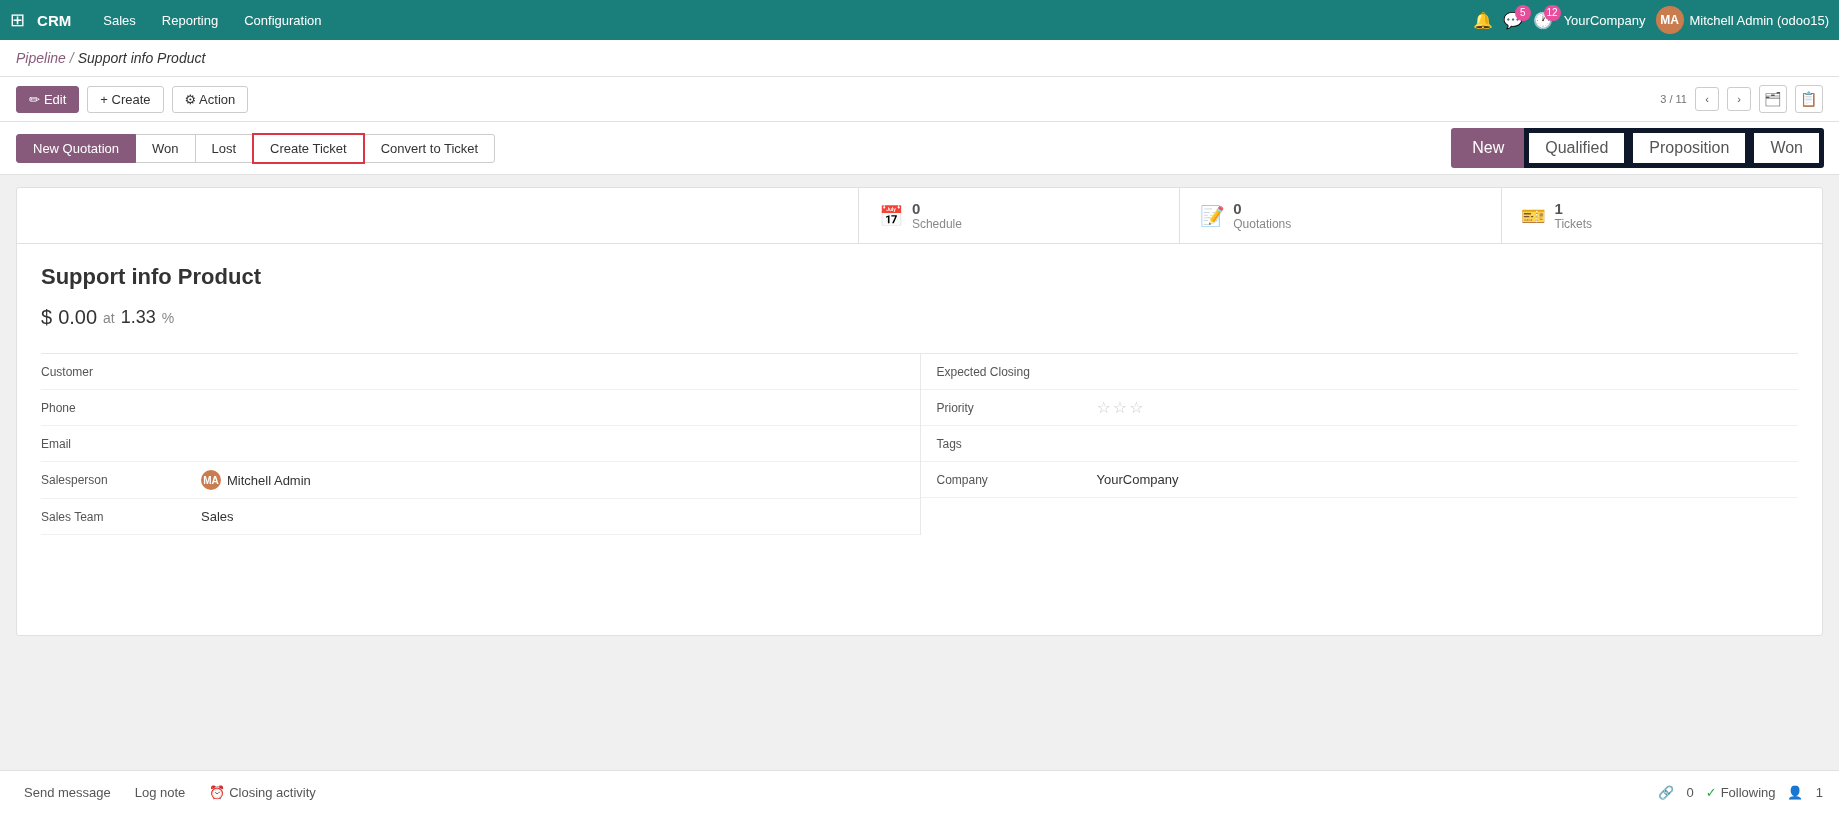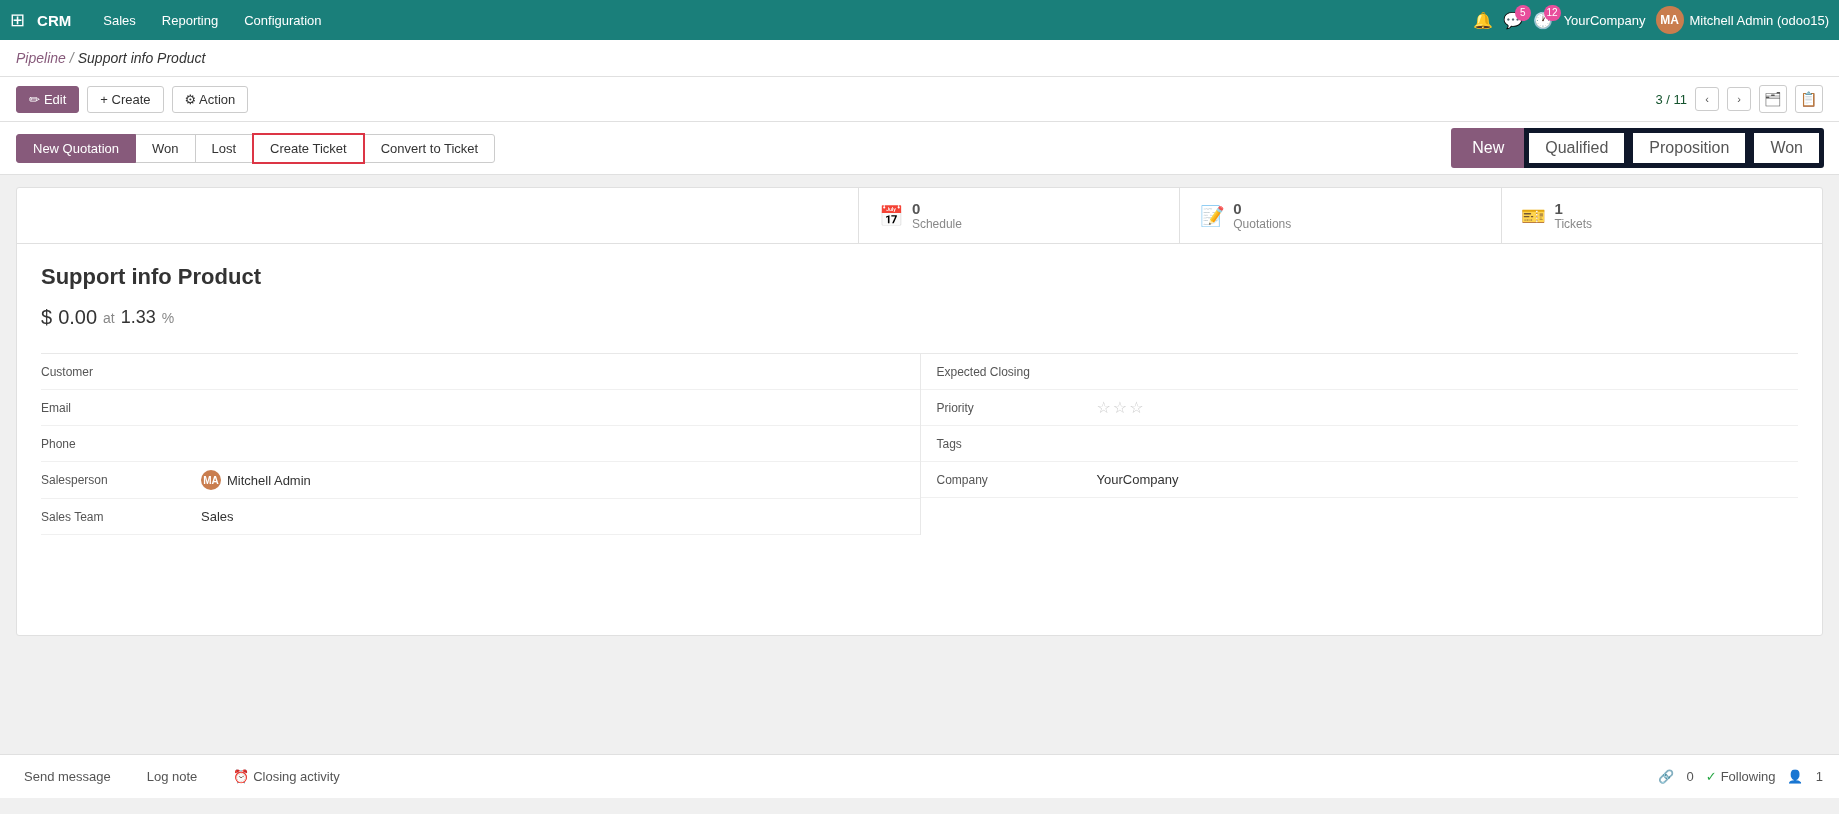--- a/index.html
+++ b/index.html
@@ -78,21 +78,21 @@
       background: white;
       color: #333;
       border-color: #ccc;
     }
     .btn-action {
       background: white;
       color: #333;
       border-color: #ccc;
     }
     .action-bar-right { margin-left: auto; display: flex; align-items: center; gap: 8px; }
-    .record-nav { display: flex; align-items: center; gap: 4px; font-size: 13px; color: #14532d; }
+    .record-nav { display: flex; align-items: center; gap: 4px; font-size: 11px; color: #737373; }
     .nav-btn {
       background: white;
       border: 1px solid #ccc;
       border-radius: 3px;
       width: 24px; height: 24px;
       cursor: pointer;
       display: flex; align-items: center; justify-content: center;
       font-size: 11px; color: #555;
     }
     .icon-btn {
@@ -260,23 +260,23 @@
     }
     .tab-content { padding: 16px 24px; min-height: 80px; }
 
     
     .footer-bar {
       background: white;
       border-top: 1px solid #e0e0e0;
       padding: 10px 16px;
       display: flex;
       align-items: center;
-      gap: 20px;
+      gap: 8px;
       position: fixed;
-      bottom: 16px;
+      bottom: 0;
       left: 0; right: 0;
     }
     .footer-btn {
       background: none;
       border: none;
       cursor: pointer;
       font-size: 13px;
       color: #555;
       padding: 4px 8px;
     }
@@ -422,25 +422,25 @@
       </div>
 
       <div class="fields-grid">
 
         <div>
           <div class="field-row">
             <span class="field-label">Customer</span>
             <span class="field-value"></span>
           </div>
           <div class="field-row">
+            <span class="field-label">Phone</span>
+            <span class="field-value"></span>
+          </div>
+          <div class="field-row">
             <span class="field-label">Email</span>
-            <span class="field-value"></span>
-          </div>
-          <div class="field-row">
-            <span class="field-label">Phone</span>
             <span class="field-value"></span>
           </div>
           <div class="field-row">
             <span class="field-label">Salesperson</span>
             <span class="field-value">
               <span class="salesperson-avatar">MA</span>
               <span>Mitchell Admin</span>
             </span>
           </div>
           <div class="field-row">

